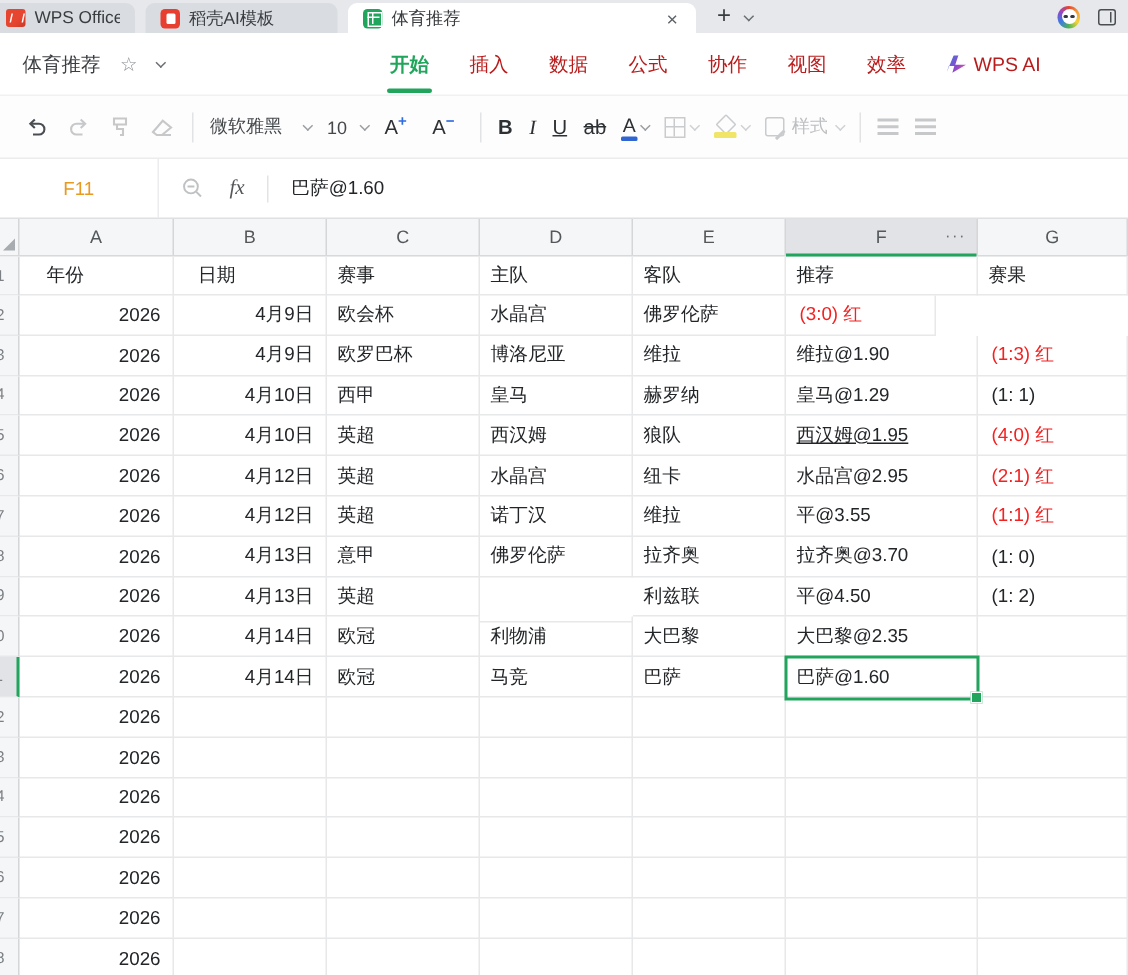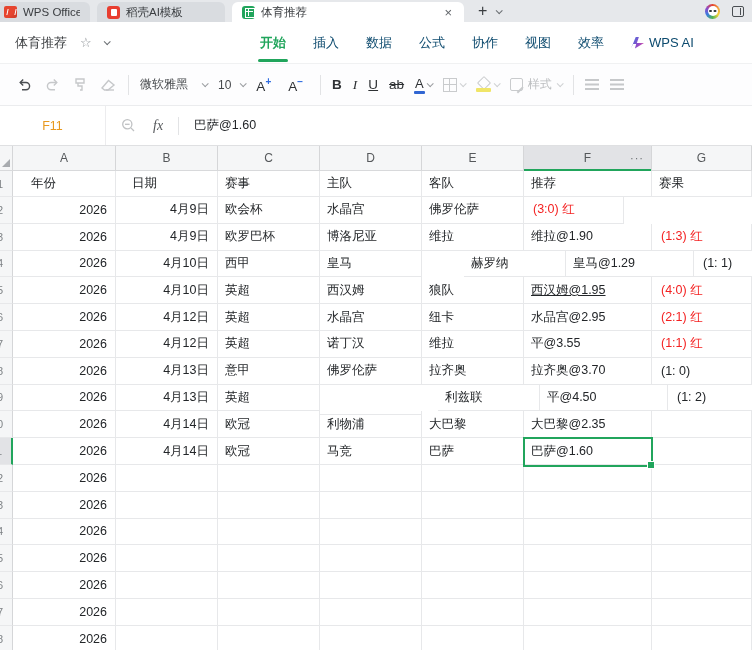--- a/index.html
+++ b/index.html
@@ -32,21 +32,21 @@
   .avatar::after { content:""; position:absolute; left:4px; top:6px; width:2.5px; height:2.5px; border-radius:50%; background:#33373b; box-shadow:4.5px 0 0 #33373b; }
   .winicon { width:12px; height:11px; border:1.4px solid #4a4e52; border-radius:2px; position:relative; }
   .winicon::after { content:""; position:absolute; right:2px; top:1px; bottom:1px; width:1.4px; background:#4a4e52; }
 
   
   .titlerow { position:absolute; top:22px; left:0; width:752px; height:42px; background:#fff; display:flex; align-items:center; border-bottom:1px solid #f0f1f2; }
   .doctitle { font-size:13px; color:#3c3f42; margin-left:15px; }
   .star { font-size:13px; color:#8a8f94; margin-left:13px; }
   .titlerow .chev { margin-left:12px; }
   .ribbon { position:absolute; left:260px; top:0; height:100%; display:flex; align-items:center; gap:27px; }
-  .rtab { font-size:13px; color:#0c4a6e; position:relative; display:flex; align-items:center; gap:5px; white-space:nowrap; }
+  .rtab { font-size:13px; color:#b91c1c; position:relative; display:flex; align-items:center; gap:5px; white-space:nowrap; }
   .rtab.active { color:#21a55c; font-weight:bold; }
   .rtab.active::after { content:""; position:absolute; left:50%; transform:translateX(-50%); bottom:-10px; width:30px; height:3px; border-radius:2px; background:#21a55c; }
   .ai-ic { width:13px; height:12px; background:linear-gradient(120deg,#3a7de0,#8e49c9 55%,#f25a9b); clip-path:polygon(0 100%,38% 0,62% 0,45% 55%,100% 55%,30% 100%,40% 62%,12% 62%); }
 
   
   .toolbar { position:absolute; top:64px; left:0; width:752px; height:42px; background:#fdfdfe; border-bottom:1px solid #ebecee; display:flex; align-items:center; gap:11px; padding-left:16px; overflow:hidden; }
   .tbtn { display:flex; align-items:center; gap:3px; flex:none; }
   .sep { width:1px; height:20px; background:#e2e3e5; flex:none; }
   .gicon { stroke:#4a4e52; fill:none; stroke-width:1.4; }
   .gicon.dis { stroke:#c6c8ca; }
@@ -278,21 +278,21 @@
         <div class="gcell l red" style="width: 100px; padding-left: 9px;">(1:3) 红</div>
       </div>
       <div class="grow">
         <div class="rownum">
           <span>4</span>
         </div>
         <div class="gcell r" style="width: 103px;">2026</div>
         <div class="gcell r" style="width: 102px;">4月10日</div>
         <div class="gcell l" style="width: 102px;">西甲</div>
         <div class="gcell l" style="width: 102px;">皇马</div>
-        <div class="gcell l" style="width: 102px; margin-left: 42px;">赫罗纳</div>
+        <div class="gcell l" style="width: 102px;">赫罗纳</div>
         <div class="gcell l" style="width: 128px;">皇马@1.29</div>
         <div class="gcell l" style="width: 100px; padding-left: 9px;">(1: 1)</div>
       </div>
       <div class="grow">
         <div class="rownum">
           <span>5</span>
         </div>
         <div class="gcell r" style="width: 103px;">2026</div>
         <div class="gcell r" style="width: 102px;">4月10日</div>
         <div class="gcell l" style="width: 102px;">英超</div>
@@ -338,21 +338,21 @@
         <div class="gcell l" style="width: 100px; padding-left: 9px;">(1: 0)</div>
       </div>
       <div class="grow">
         <div class="rownum">
           <span>9</span>
         </div>
         <div class="gcell r" style="width: 103px;">2026</div>
         <div class="gcell r" style="width: 102px;">4月13日</div>
         <div class="gcell l" style="width: 102px;">英超</div>
         <div class="gcell l" style="width: 102px; margin-top: 29px;">曼联</div>
-        <div class="gcell l" style="width: 102px; margin-left: 16px;">利兹联</div>
+        <div class="gcell l" style="width: 102px;">利兹联</div>
         <div class="gcell l" style="width: 128px;">平@4.50</div>
         <div class="gcell l" style="width: 100px; padding-left: 9px;">(1: 2)</div>
       </div>
       <div class="grow">
         <div class="rownum">
           <span>10</span>
         </div>
         <div class="gcell r" style="width: 103px;">2026</div>
         <div class="gcell r" style="width: 102px;">4月14日</div>
         <div class="gcell l" style="width: 102px;">欧冠</div>

